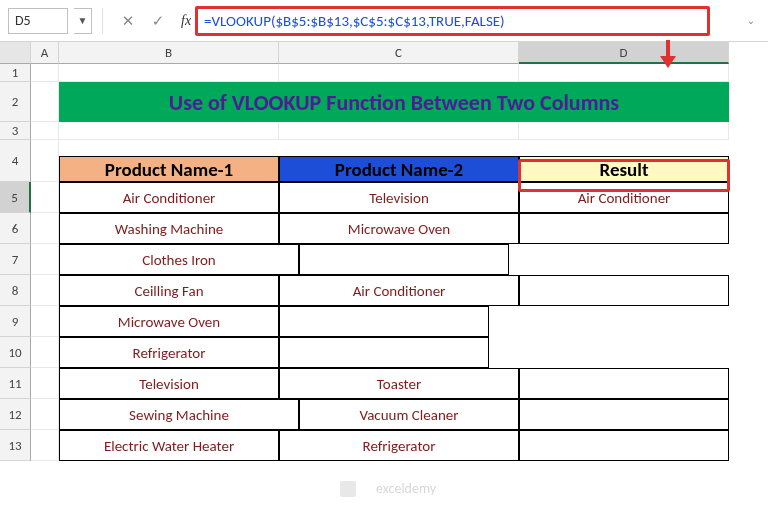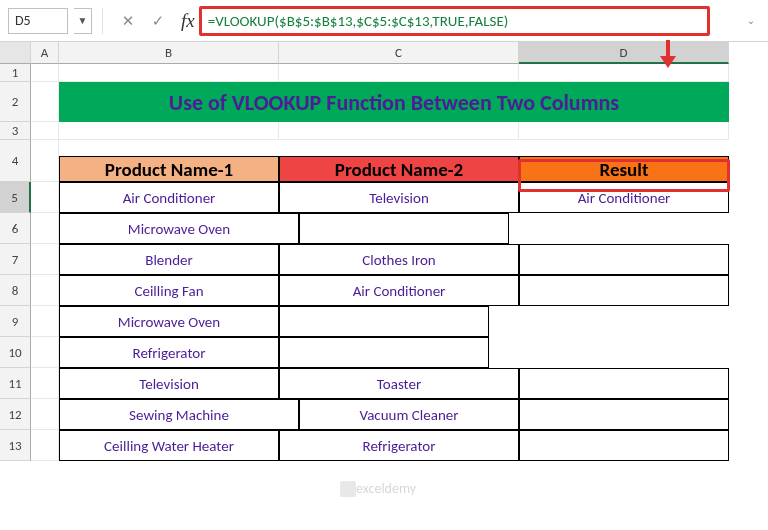--- a/index.html
+++ b/index.html
@@ -3,22 +3,22 @@
 <meta charset="utf-8">
 <style>
   * { box-sizing: border-box; margin: 0; padding: 0; }
   body { font-family: Calibri, Arial, sans-serif; background: #fff; width: 768px; height: 530px; overflow: hidden; position: relative; }
 
   .top-bar { display: flex; align-items: center; height: 42px; background: #fff; border-bottom: 1px solid #d4d4d4; }
   .name-box { width: 60px; height: 26px; margin: 0 6px 0 8px; background: #fff; border: 1px solid #c0c0c0; display: flex; align-items: center; padding: 0 6px; font-size: 14px; color: #333; }
   .name-dd { width: 18px; height: 26px; border: 1px solid #c0c0c0; border-left: none; display: flex; align-items: center; justify-content: center; font-size: 10px; color: #555; }
   .divider { width: 1px; height: 26px; background: #e0e0e0; margin: 0 10px; }
   .fb-btn { width: 22px; height: 22px; margin: 0 4px; display: flex; align-items: center; justify-content: center; color: #888; font-size: 15px; }
-  .fx-icon { font-style: italic; font-family: Georgia, serif; font-size: 19px; margin: 0 4px 0 8px; color: #333; }
-  .formula-bar { flex: 1; height: 30px; margin-right: 32px; border: 3px solid #e03030; border-radius: 2px; background: #fff; display: flex; align-items: center; padding: 0 6px; font-size: 15px; color: #15803d; }
+  .fx-icon { font-style: italic; font-family: Georgia, serif; font-size: 14px; margin: 0 4px 0 8px; color: #333; }
+  .formula-bar { flex: 1; height: 30px; margin-right: 32px; border: 3px solid #e03030; border-radius: 2px; background: #fff; display: flex; align-items: center; padding: 0 6px; font-size: 15px; color: #1d4ed8; }
   .fb-dd { width: 18px; height: 26px; margin-right: 8px; display: flex; align-items: center; justify-content: center; font-size: 10px; color: #888; }
 
   .sheet { position: relative; }
   .col-headers { display: flex; height: 22px; }
   .corner { width: 31px; border-right: 1px solid #d4d4d4; border-bottom: 1px solid #aaa; background: #e6e6e6; }
   .colh { text-align: center; font-size: 13px; color: #444; border-right: 1px solid #d4d4d4; border-bottom: 1px solid #aaa; background: #f3f3f3; display: flex; align-items: center; justify-content: center; }
   .colh.sel { background: #d2d2d2; border-bottom: 2px solid #217346; }
   .col-A { width: 28px; }
   .col-B { width: 220px; }
   .col-C { width: 240px; }
@@ -30,26 +30,26 @@
   .cell { border-right: 1px solid #e8e8e8; border-bottom: 1px solid #e8e8e8; background: #fff; }
   .r-small { height: 18px; }
   .r-title { height: 40px; }
   .r-hdr { height: 42px; }
   .r-data { height: 31px; }
 
   .title-cell { background: #00a859; color: #4c1d95; font-size: 22px; font-weight: bold; display: flex; align-items: center; justify-content: center; width: 670px; }
 
   .thcell { display: flex; align-items: center; justify-content: center; font-size: 19px; font-weight: bold; color: #000; border: 1px solid #000; margin-top: 16px; }
   .th-b { background: #f4b183; }
-  .th-c { background: #ef4444; }
-  .th-d { background: #f97316; }
+  .th-c { background: #1d4ed8; }
+  .th-d { background: #fef9c3; }
 
-  .tdcell { display: flex; align-items: center; justify-content: center; font-size: 15px; color: #4c1d95; border: 1px solid #000; background: #fff; }
+  .tdcell { display: flex; align-items: center; justify-content: center; font-size: 15px; color: #7f1d1d; border: 1px solid #000; background: #fff; }
 
-  .watermark { position: absolute; left: 340px; top: 438px; font-size: 14px; color: #d8d8d8; pointer-events: none; display: flex; align-items: flex-end; gap: 0; }
+  .watermark { position: absolute; left: 340px; top: 438px; font-size: 14px; color: #d8d8d8; pointer-events: none; display: flex; align-items: flex-end; gap: 20px; }
   .wm-logo { width: 16px; height: 16px; background: #e8e8e8; border-radius: 2px; }
 
   .hl-d5 { position: absolute; border: 3px solid #e03030; border-radius: 2px; pointer-events: none; }
   .arrow-vert { position: absolute; width: 4px; background: #e03030; }
   .arrow-head { position: absolute; width: 0; height: 0; border-left: 8px solid transparent; border-right: 8px solid transparent; border-top: 12px solid #e03030; }
 </style>
 </head>
 <body>
 
 <div class="top-bar">
@@ -106,27 +106,27 @@
       <div class="row r-data">
         <div class="rowh sel">5</div>
         <div class="cell col-A"></div>
         <div class="tdcell col-B">Air Conditioner</div>
         <div class="tdcell col-C">Television</div>
         <div class="tdcell col-D">Air Conditioner</div>
       </div>
       <div class="row r-data">
         <div class="rowh">6</div>
         <div class="cell col-A"></div>
+        <div class="tdcell col-B">Washing Machine</div>
         <div class="tdcell col-C">Microwave Oven</div>
         <div class="tdcell col-D"></div>
       </div>
       <div class="row r-data">
         <div class="rowh">7</div>
         <div class="cell col-A"></div>
-        <div class="tdcell col-B">Blender</div>
         <div class="tdcell col-C">Clothes Iron</div>
         <div class="tdcell col-D"></div>
       </div>
       <div class="row r-data">
         <div class="rowh">8</div>
         <div class="cell col-A"></div>
         <div class="tdcell col-B">Ceilling Fan</div>
         <div class="tdcell col-C">Air Conditioner</div>
         <div class="tdcell col-D"></div>
       </div>
@@ -152,21 +152,21 @@
       <div class="row r-data">
         <div class="rowh">12</div>
         <div class="cell col-A"></div>
         <div class="tdcell col-C">Sewing Machine</div>
         <div class="tdcell col-B">Vacuum Cleaner</div>
         <div class="tdcell col-D"></div>
       </div>
       <div class="row r-data">
         <div class="rowh">13</div>
         <div class="cell col-A"></div>
-        <div class="tdcell col-B">Ceilling Water Heater</div>
+        <div class="tdcell col-B">Electric Water Heater</div>
         <div class="tdcell col-C">Refrigerator</div>
         <div class="tdcell col-D"></div>
       </div>
     </div>
 
   <div class="watermark">
     <span class="wm-logo"></span>
     <span>exceldemy</span>
   </div>
 </div>

